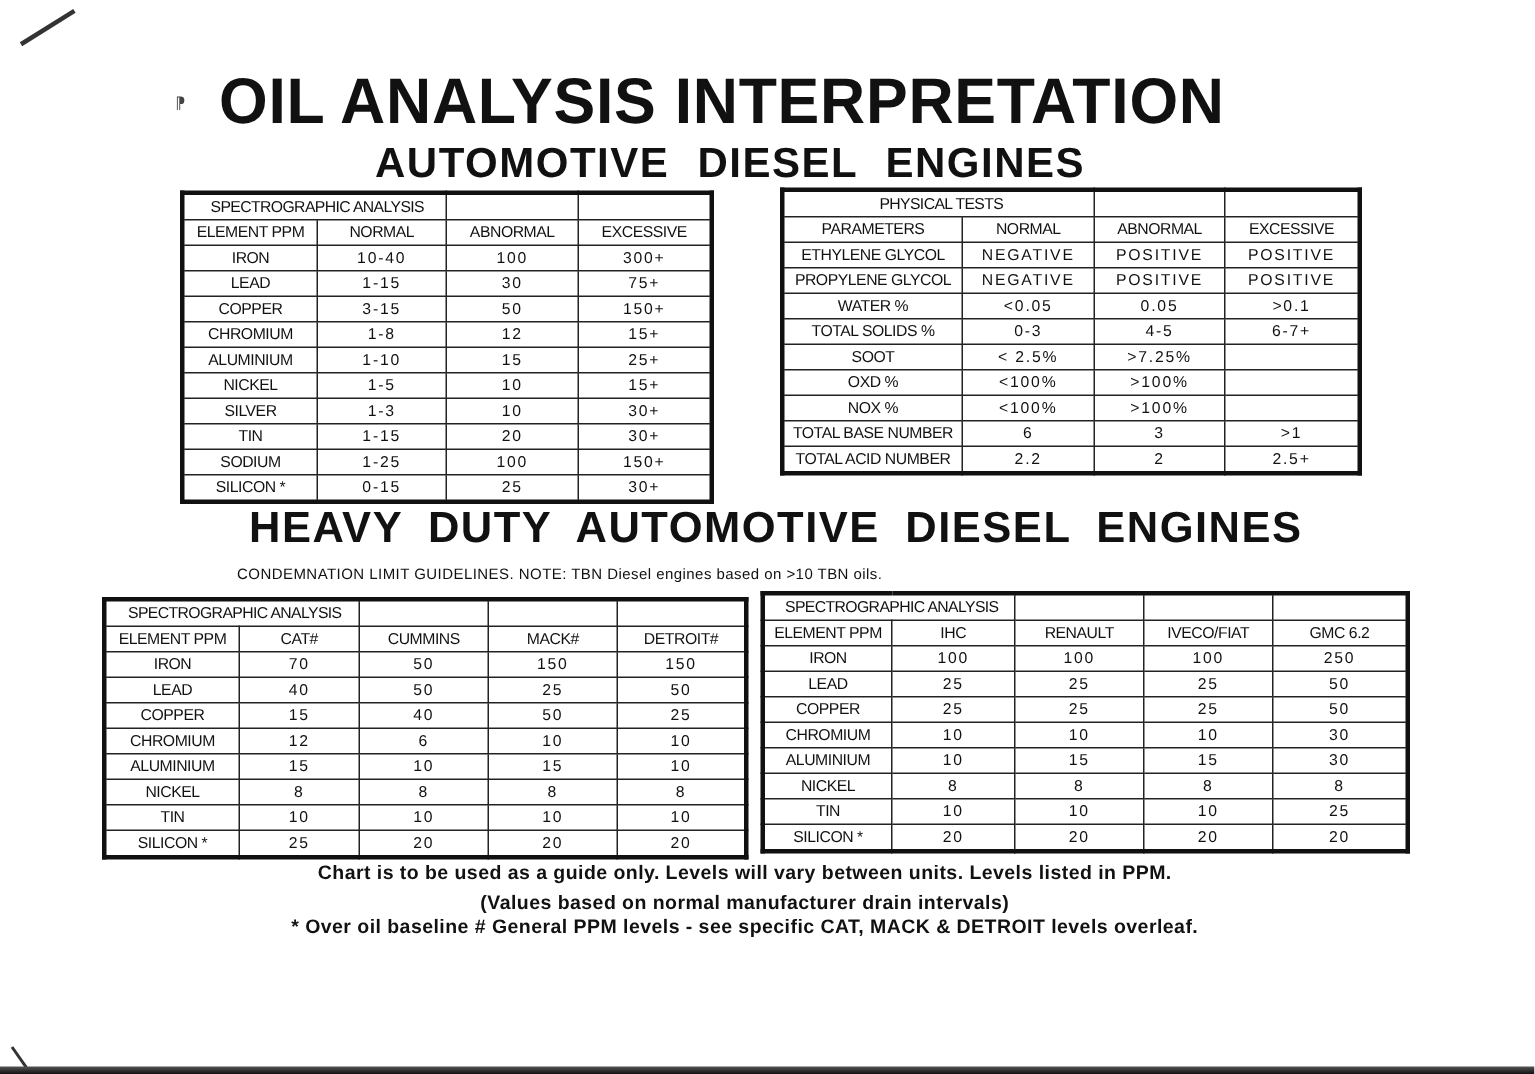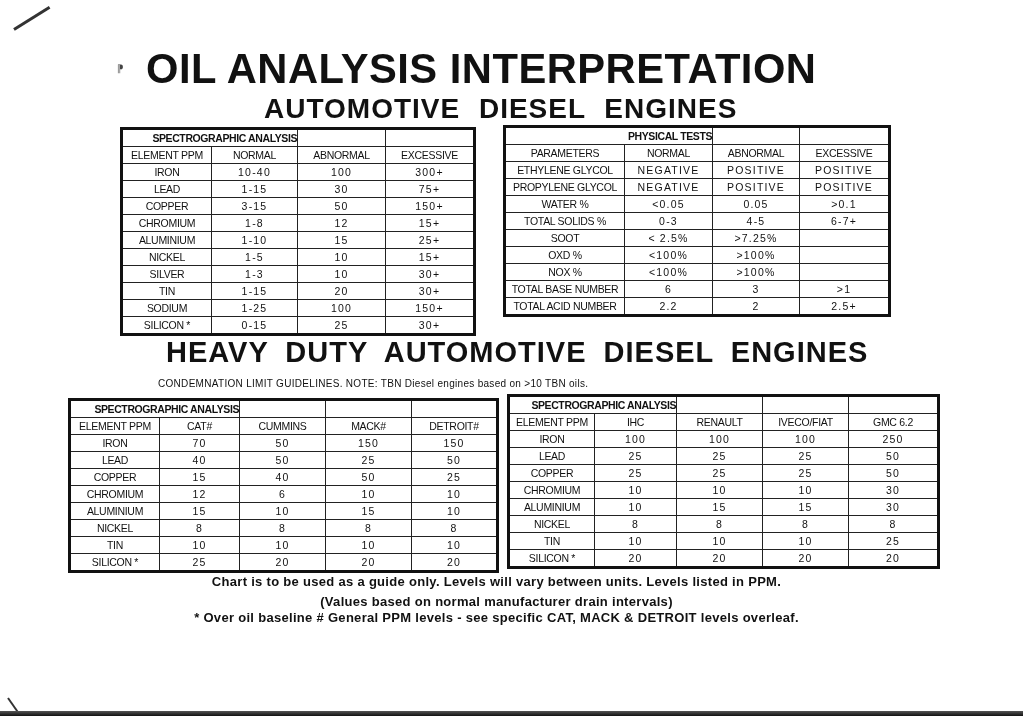--- a/index.html
+++ b/index.html
@@ -22,21 +22,21 @@
       background: linear-gradient(to bottom, #555, #111);
     }
     .speck { position: absolute; left: 117px; top: 61px; font-size: 10px; color: #444; }
 
     .title {
       position: absolute; left: 146px; top: 44px;
       font-size: 43px; font-weight: bold; letter-spacing: 0.5px;
       transform: scaleX(0.97); transform-origin: left top; white-space: nowrap;
     }
     .subtitle1 {
-      position: absolute; left: 264px; top: 93px;
+      position: absolute; left: 250px; top: 93px;
       font-size: 28px; font-weight: bold; letter-spacing: 1px; word-spacing: 10px; white-space: nowrap;
     }
     .subtitle2 {
       position: absolute; left: 146px; top: 336px;
       font-size: 29px; font-weight: bold; letter-spacing: 1px; word-spacing: 8px; white-space: nowrap; margin-left: 20px;
     }
     .note-line {
       position: absolute; left: 158px; top: 378px;
       font-size: 10px; font-weight: normal; white-space: nowrap; letter-spacing: 0.3px;
     }
@@ -46,26 +46,26 @@
       border: 3px solid #111; table-layout: fixed;
       font-family: "Liberation Sans", sans-serif;
     }
     table.grid td {
       border: 1px solid #222; padding: 0; height: 16px;
       font-size: 10.5px; text-align: center; white-space: nowrap; overflow: hidden;
       line-height: 16px; letter-spacing: -0.3px;
     }
     table.grid td.num { letter-spacing: 1.2px; font-size: 10.5px; }
     table.grid td.section {
-      text-align: right; padding-left: 3px; letter-spacing: -0.4px; font-weight: bold;
+      text-align: center; padding-left: 3px; letter-spacing: -0.4px;
     }
     table.grid tr.sec td { border-right: 1px solid #222; }
 
     #t1 { left: 120px; top: 127px; width: 353px; }
-    #t2 { left: 503px; top: 125px; width: 385px; }
+    #t2 { left: 520px; top: 125px; width: 385px; }
     #t3 { left: 68px; top: 398px; width: 428px; }
     #t4 { left: 507px; top: 394px; width: 430px; }
 
     .footer {
       position: absolute; left: 0; width: 1023px; text-align: center;
       font-size: 13px; font-weight: bold; white-space: nowrap; letter-spacing: 0.3px;
     }
     .f1 { top: 574px; left: -15px; }
     .f2 { top: 594px; left: -15px; }
     .f3 { top: 610px; left: -15px; }

